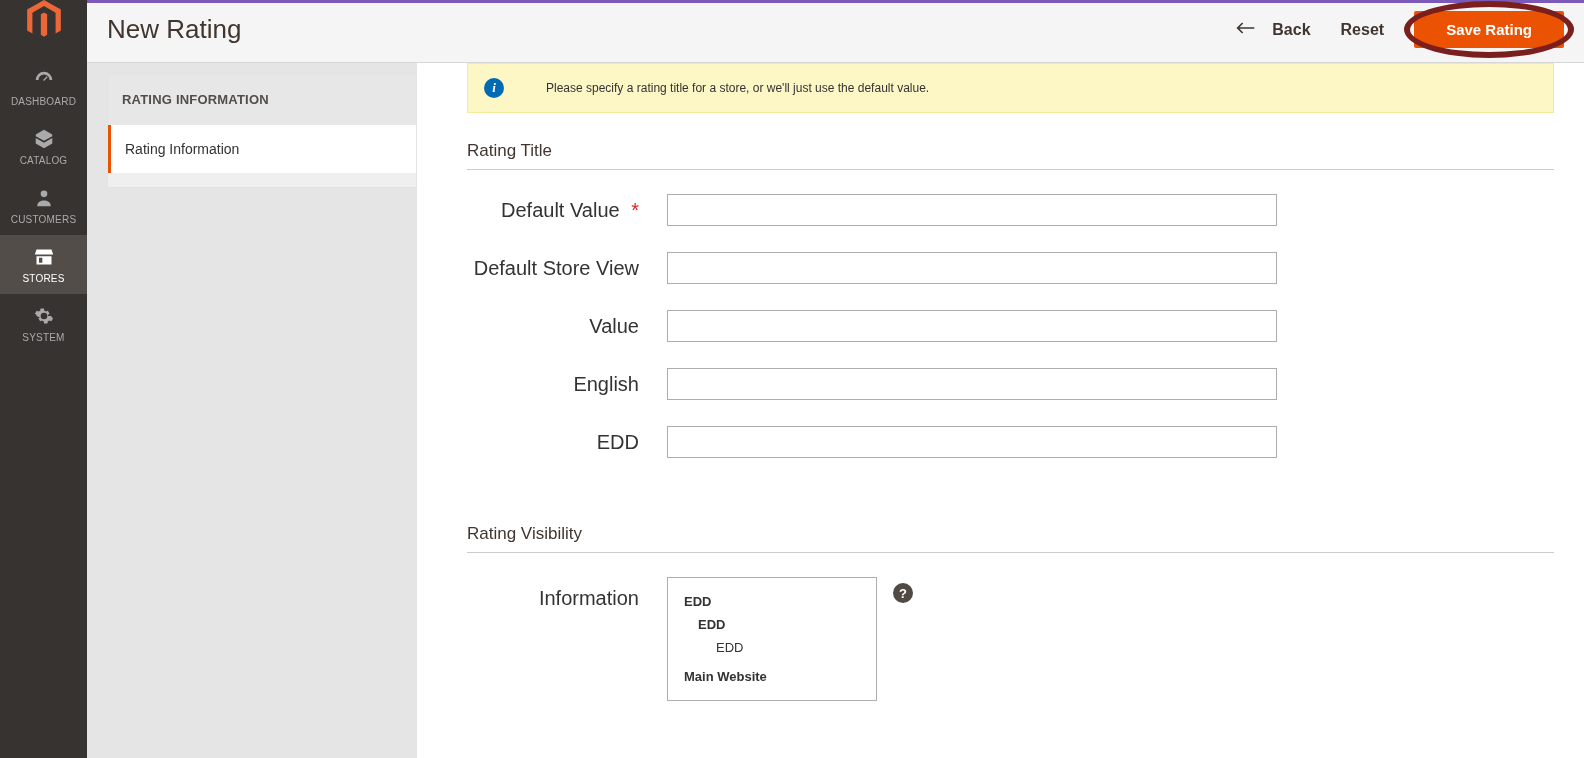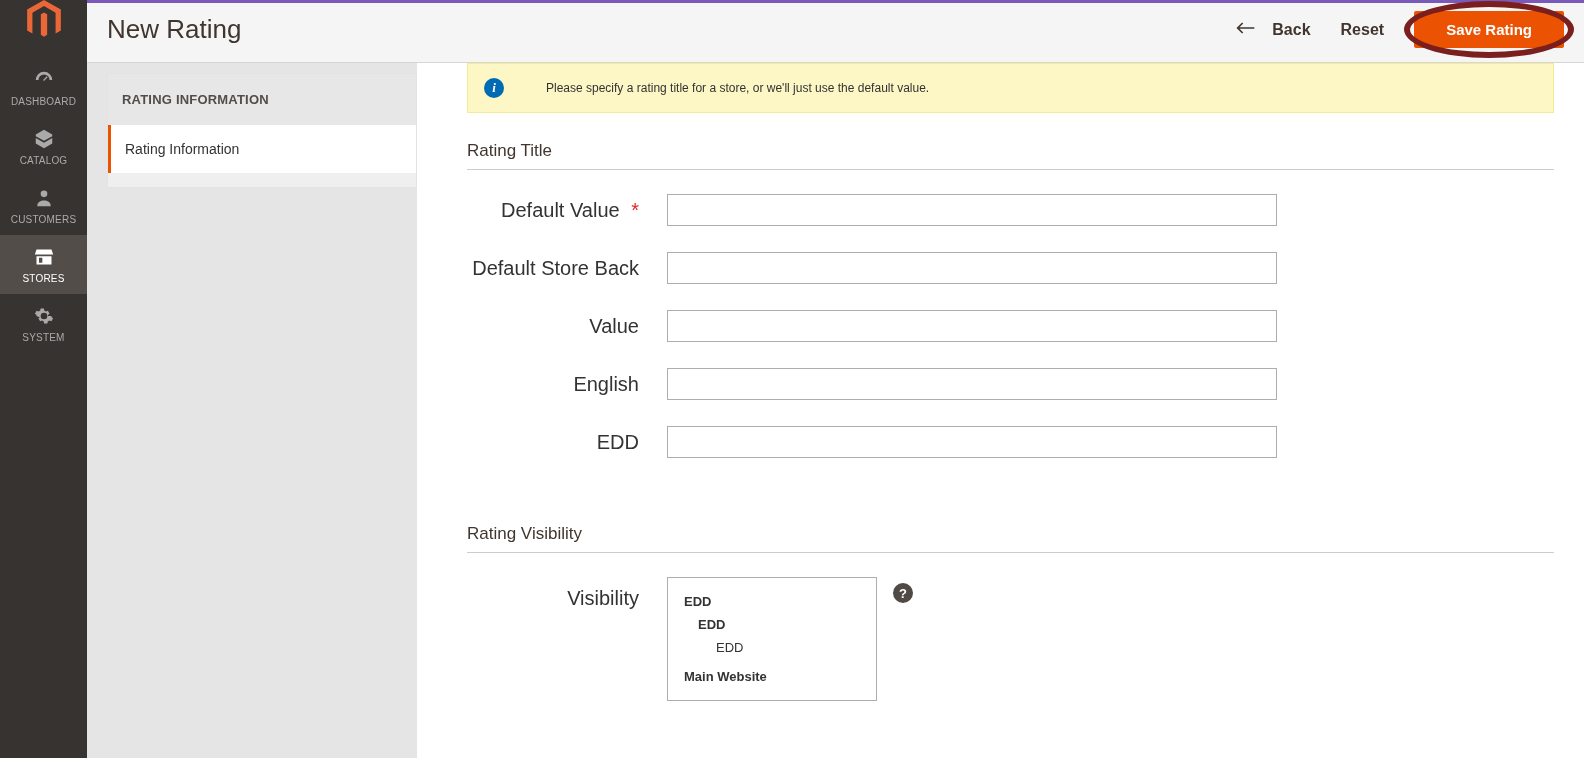--- a/index.html
+++ b/index.html
@@ -156,21 +156,21 @@
 
         <div class="field-row">
           <div class="field-label">
             <span>Default Value</span>
             <span class="req">*</span>
           </div>
           <input class="field-input" type="text" value="" style="">
         </div>
 
         <div class="field-row">
-          <div class="field-label">Default Store Back</div>
+          <div class="field-label">Default Store View</div>
           <input class="field-input" type="text" value="" style="">
         </div>
 
         <div class="field-row">
           <div class="field-label">Value</div>
           <input class="field-input" type="text" value="" style="">
         </div>
 
         <div class="field-row">
           <div class="field-label">English</div>
@@ -181,21 +181,21 @@
           <div class="field-label">EDD</div>
           <input class="field-input" type="text" value="" style="">
         </div>
 
         <div style="height:40px"></div>
 
         <div class="section-title">Rating Visibility</div>
         <hr class="section-rule">
 
         <div class="visibility-row">
-          <div class="field-label" style="padding-top:10px">Visibility</div>
+          <div class="field-label" style="padding-top:10px">Information</div>
           <div class="vis-box">
             <div class="vis-l0">EDD</div>
             <div class="vis-l1">EDD</div>
             <div class="vis-l2">EDD</div>
             <div class="vis-l0" style="margin-top:6px">Main Website</div>
           </div>
           <div class="help-icon">?</div>
         </div>
       </div>
     </div>

